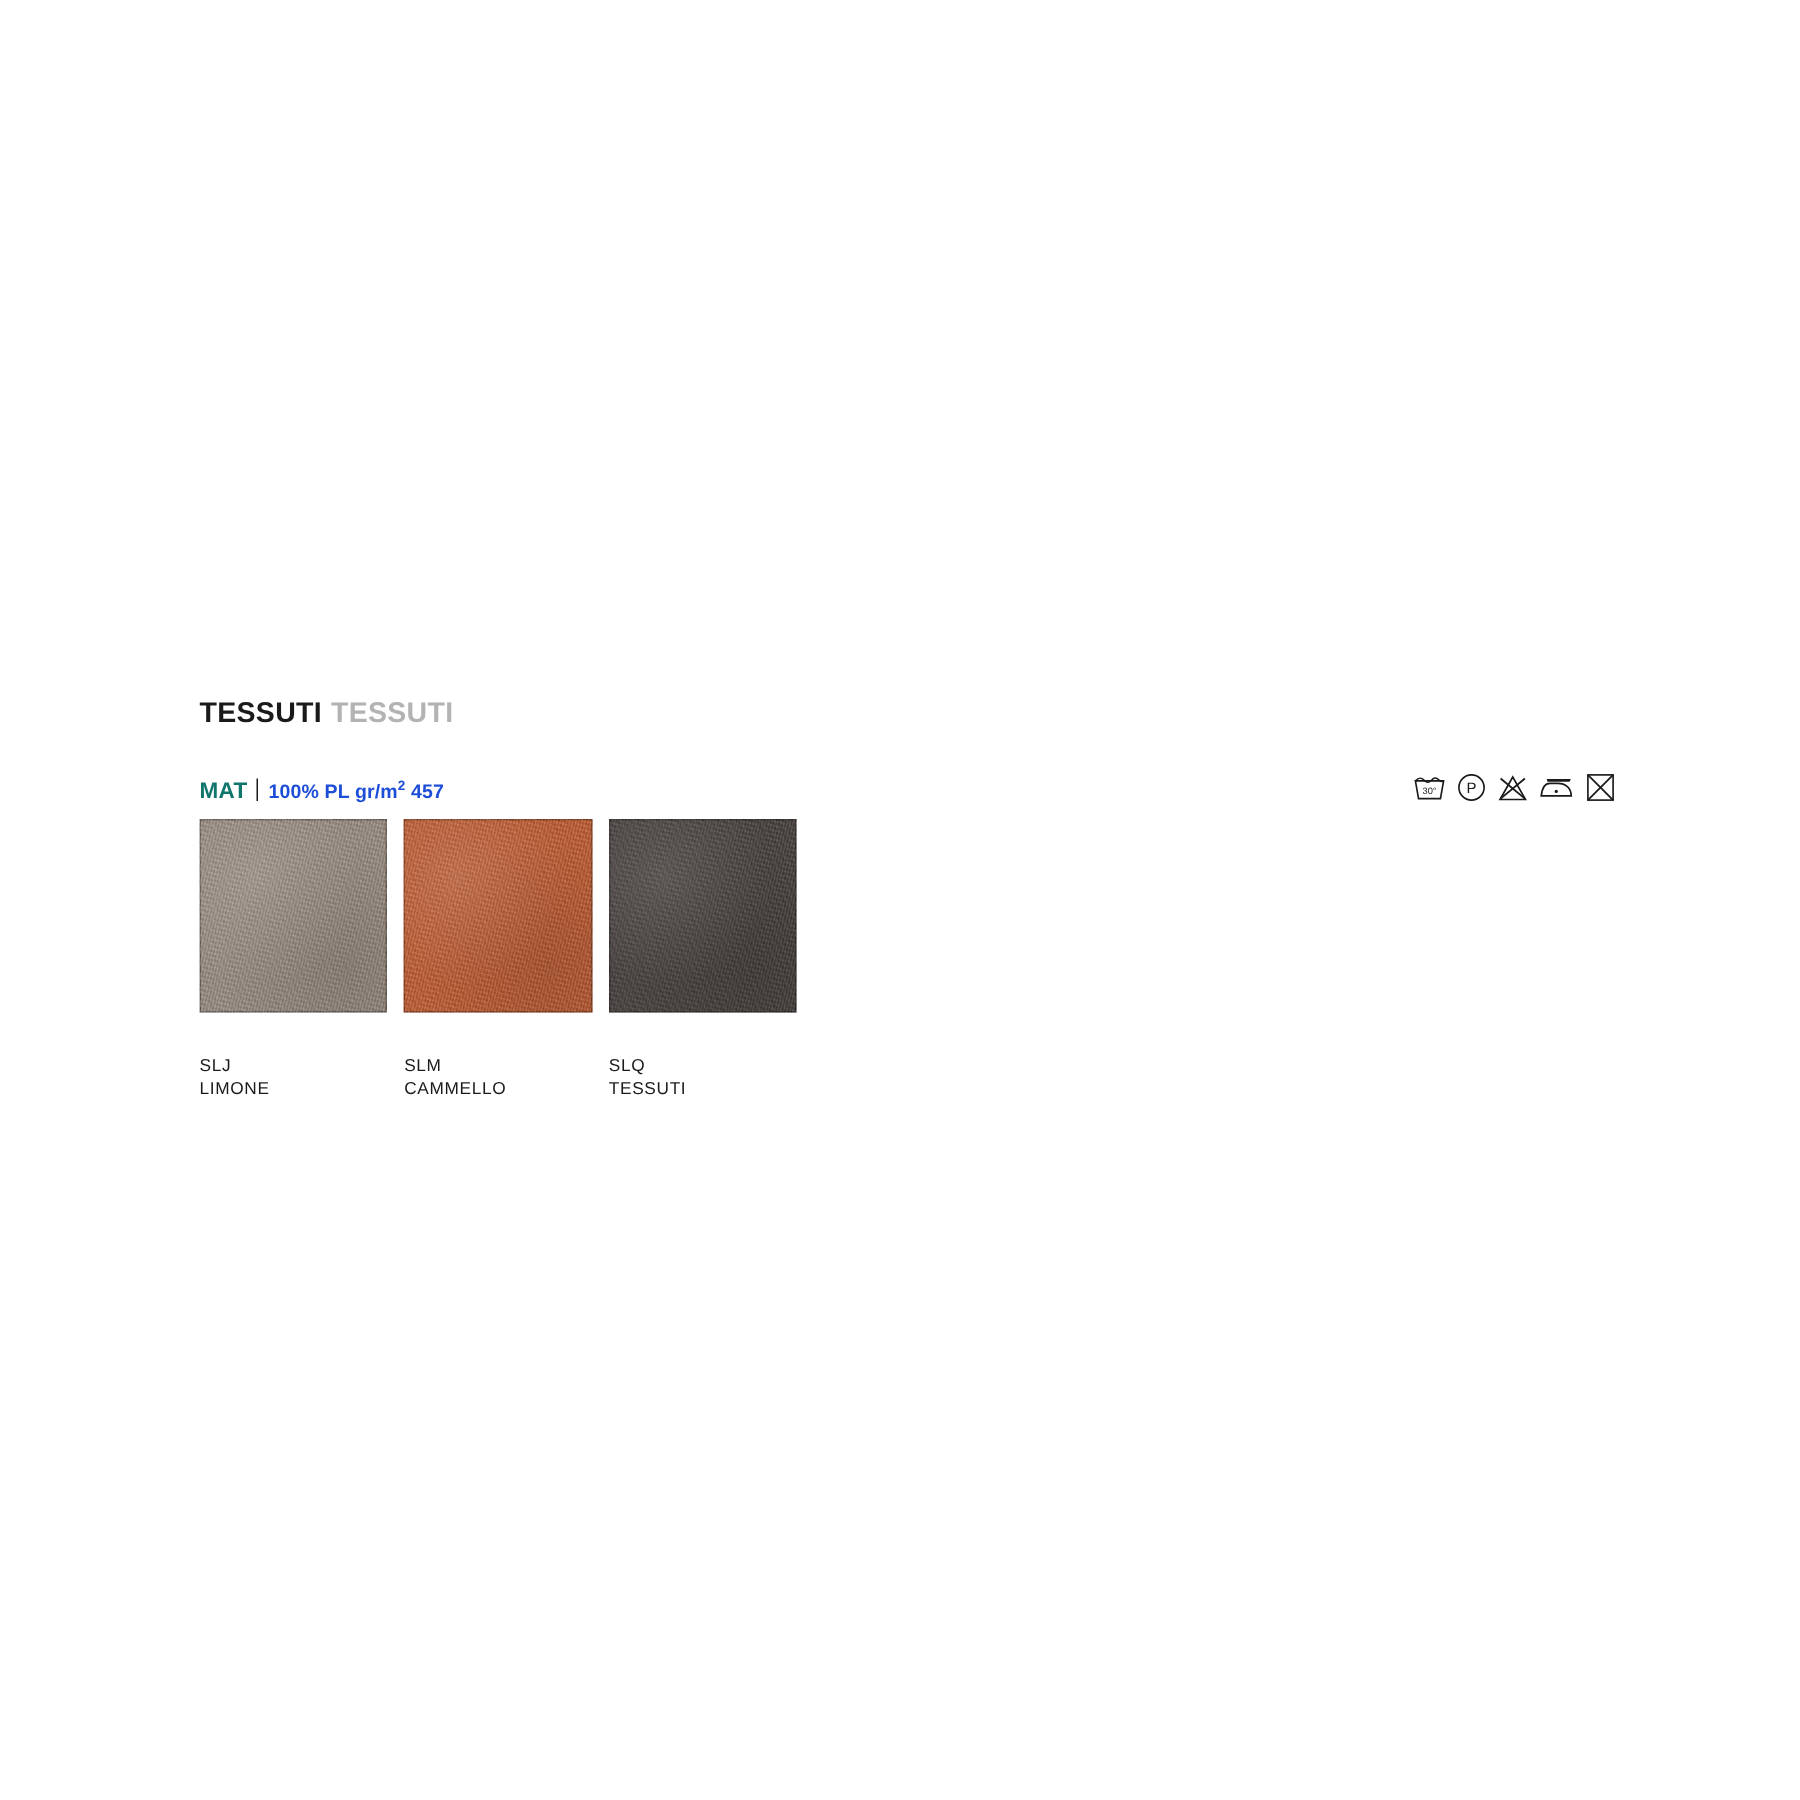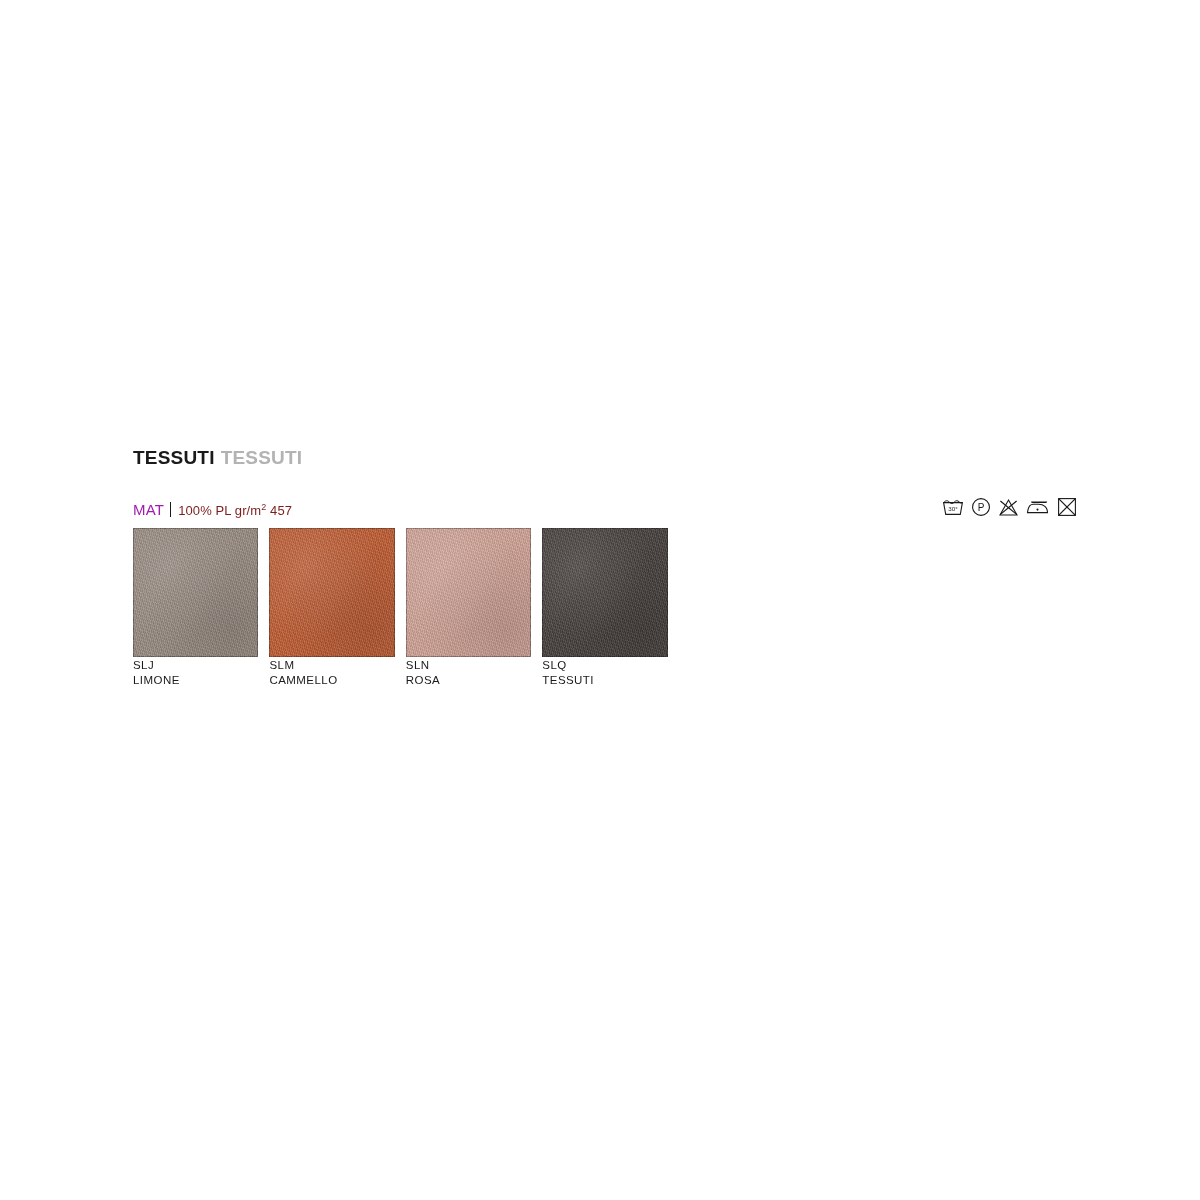--- a/index.html
+++ b/index.html
@@ -13,21 +13,21 @@
     height: 1200px;
     position: relative;
     font-family: "Liberation Sans", sans-serif;
     color: #1a1a1a;
     -webkit-font-smoothing: antialiased;
   }
 
   .sheet {
     position: absolute;
     left: 133px;
-    top: 448px;
+    top: 466px;
     width: 944px;
   }
 
   
   .section-head {
     font-size: 19px;
     font-weight: bold;
     letter-spacing: 0.2px;
     line-height: 1;
     margin-bottom: 30px;
@@ -45,37 +45,38 @@
     height: 20px;
   }
   .mat-spec {
     display: flex;
     align-items: baseline;
     line-height: 1;
     white-space: nowrap;
   }
   .mat-code {
     font-size: 15px;
-    font-weight: normal;
+    font-weight: bold;
     letter-spacing: 0.2px;
-    color: #a21caf;
+    color: #0f766e;
   }
   .mat-divider {
     display: inline-block;
     width: 1px;
     height: 15px;
     background: #1a1a1a;
     margin: 0 7px 0 6px;
     position: relative;
     top: 2px;
   }
   .mat-comp {
     font-size: 13px;
-    color: #7f1d1d;
+    color: #1d4ed8;
     letter-spacing: 0.1px;
+    font-weight: bold;
   }
   .mat-comp sup {
     font-size: 9px;
     vertical-align: super;
     line-height: 0;
   }
 
   
   .care-icons {
     display: flex;
@@ -114,21 +115,21 @@
     content: "";
     position: absolute;
     inset: 0;
     background:
       radial-gradient(ellipse at 28% 30%, rgba(255,255,255,0.10), rgba(255,255,255,0) 58%),
       radial-gradient(ellipse at 78% 78%, rgba(0,0,0,0.10), rgba(0,0,0,0) 62%);
     pointer-events: none;
   }
 
   .swatch-meta {
-    margin-top: 1px;
+    margin-top: 29px;
     line-height: 1.32;
   }
   .swatch-code,
   .swatch-name {
     display: block;
     font-size: 11.5px;
     letter-spacing: 0.45px;
     color: #1a1a1a;
     white-space: nowrap;
   }
@@ -207,27 +208,20 @@
 
 
     <div class="swatch-cell">
       <div class="swatch-chip" style="background-color: rgb(193, 93, 51);"></div>
       <div class="swatch-meta">
         <span class="swatch-code">SLM</span>
         <span class="swatch-name">CAMMELLO</span>
       </div>
     </div>
 
-    <div class="swatch-cell">
-      <div class="swatch-chip" style="background-color: rgb(211, 165, 152);"></div>
-      <div class="swatch-meta">
-        <span class="swatch-code">SLN</span>
-        <span class="swatch-name">ROSA</span>
-      </div>
-    </div>
 
 
     <div class="swatch-cell">
       <div class="swatch-chip" style="background-color: rgb(70, 63, 61);"></div>
       <div class="swatch-meta">
         <span class="swatch-code">SLQ</span>
         <span class="swatch-name">TESSUTI</span>
       </div>
     </div>
 

